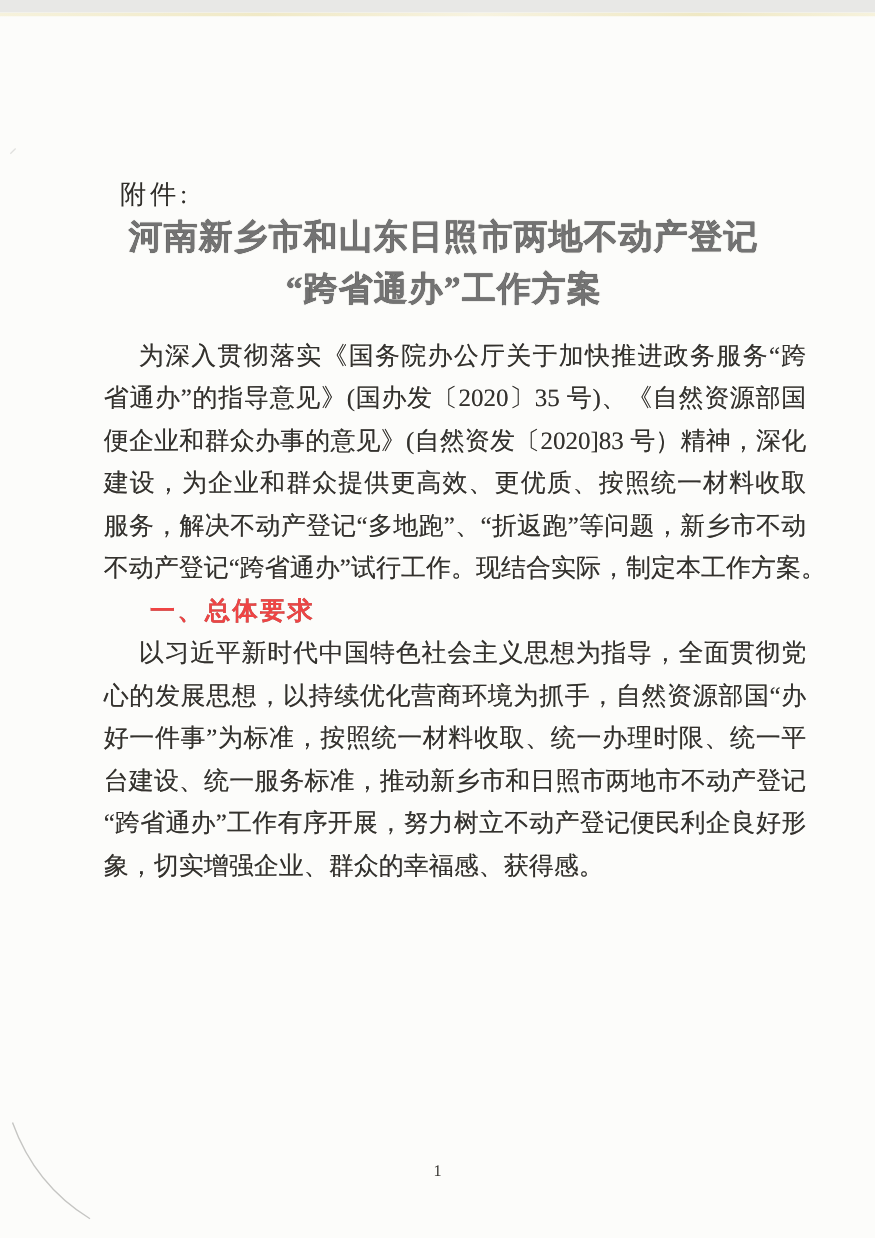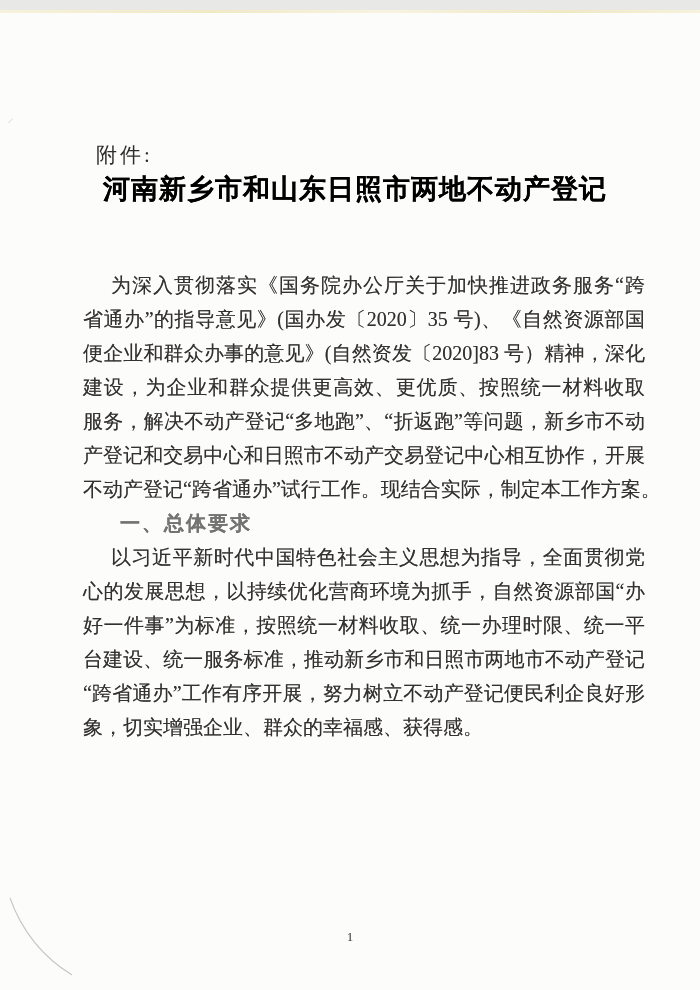--- a/index.html
+++ b/index.html
@@ -32,21 +32,21 @@
     letter-spacing: 3px;
     color: #2f2d29;
   }
   .title {
     position: absolute;
     left: 10px;
     right: 0;
     text-align: center;
     font-weight: bold;
     font-size: 27px;
-    color: #000000;
+    color: #737373;
     letter-spacing: 1px;
     text-shadow: 0 0 0.6px #17150f;
   }
   .title-1 { top: 161px; }
   .title-2 { top: 203px; }
   .bodytext {
     position: absolute;
     top: 258px;
     left: 83px;
     right: 55px;
@@ -67,21 +67,21 @@
     text-align-last: left;
   }
   .heading {
     height: 34px;
     line-height: 34px;
     padding-left: 37px;
     font-family: "Liberation Sans", "DejaVu Sans", sans-serif;
     font-weight: bold;
     font-size: 20px;
     letter-spacing: 2px;
-    color: #737373;
+    color: #ef4444;
     text-shadow: 0 0 0.4px rgba(38,36,32,0.6);
   }
   .page-number {
     position: absolute;
     top: 919px;
     left: 0;
     right: 0;
     text-align: center;
     font-size: 13px;
     color: #3a3834;
@@ -109,30 +109,30 @@
 <body>
 
 <div class="page">
 
   <div class="top-edge"></div>
 
   <div class="attachment">附件:</div>
 
   <div class="title title-1">河南新乡市和山东日照市两地不动产登记</div>
 
+  <div class="title title-2">“跨省通办”工作方案</div>
 
   <div class="bodytext">
 
     <div>
       <div class="line indent">为深入贯彻落实《国务院办公厅关于加快推进政务服务“跨</div>
       <div class="line">省通办”的指导意见》(国办发〔2020〕35 号)、《自然资源部国</div>
       <div class="line">便企业和群众办事的意见》(自然资发〔2020]83 号）精神，深化</div>
       <div class="line">建设，为企业和群众提供更高效、更优质、按照统一材料收取</div>
       <div class="line">服务，解决不动产登记“多地跑”、“折返跑”等问题，新乡市不动</div>
-      <div class="line">产登记和交易中心和日照市不动产交易登记中心相互协作，开展</div>
       <div class="line">不动产登记“跨省通办”试行工作。现结合实际，制定本工作方案。</div>
     </div>
 
     <div class="heading">一、总体要求</div>
 
     <div>
       <div class="line indent">以习近平新时代中国特色社会主义思想为指导，全面贯彻党</div>
       <div class="line">心的发展思想，以持续优化营商环境为抓手，自然资源部国“办</div>
       <div class="line">好一件事”为标准，按照统一材料收取、统一办理时限、统一平</div>
       <div class="line">台建设、统一服务标准，推动新乡市和日照市两地市不动产登记</div>

